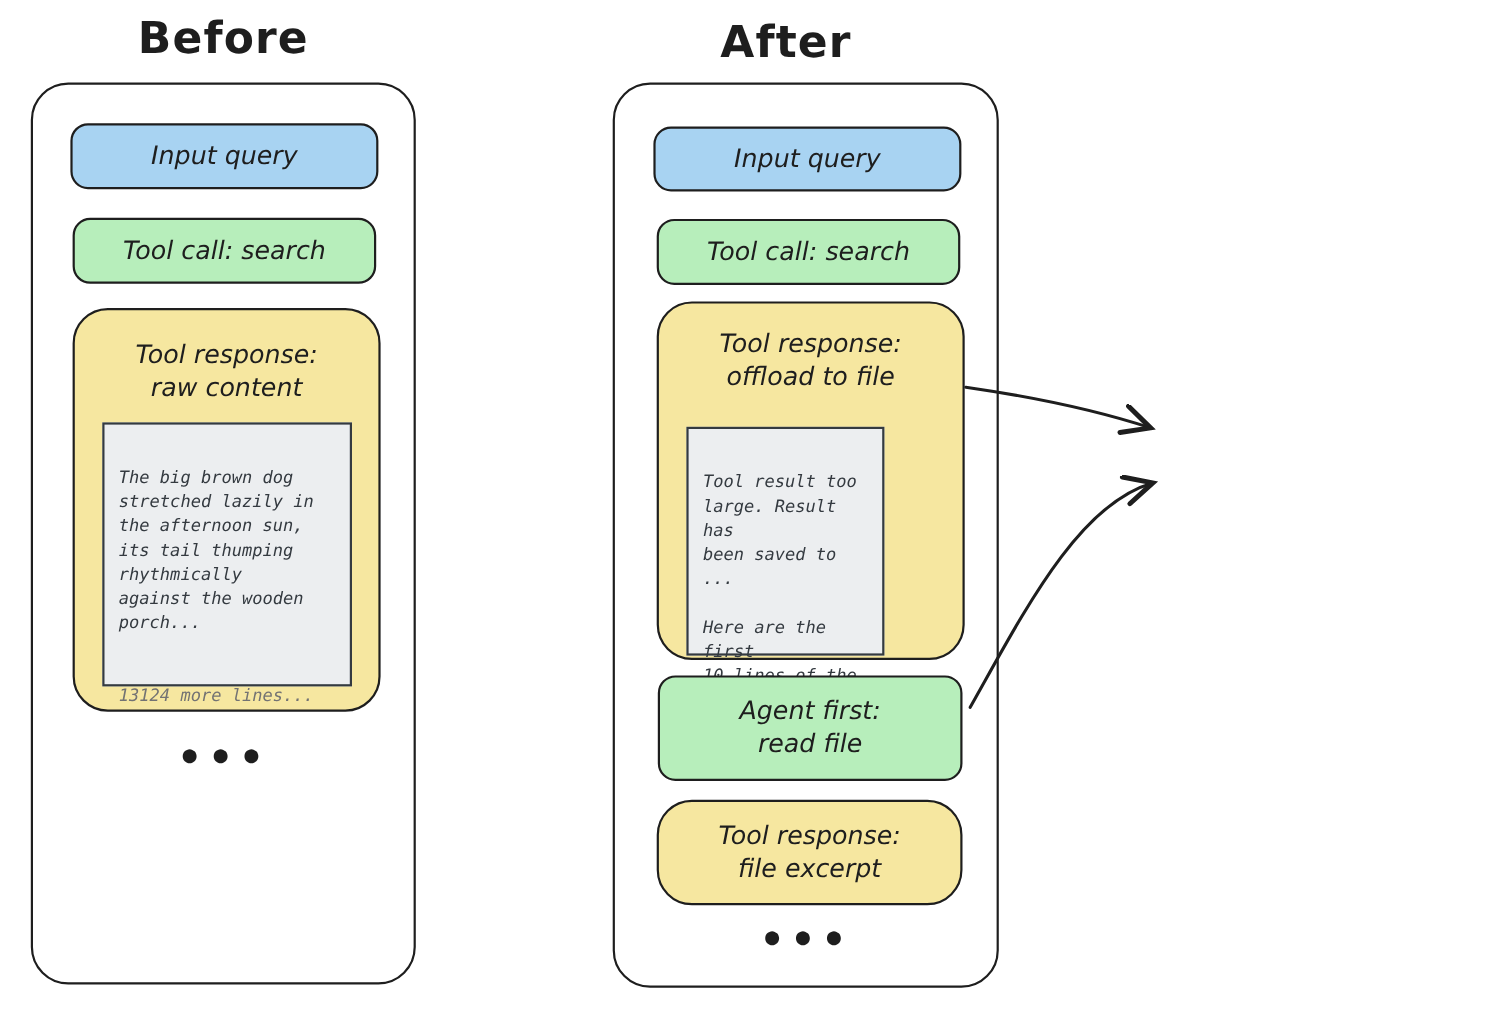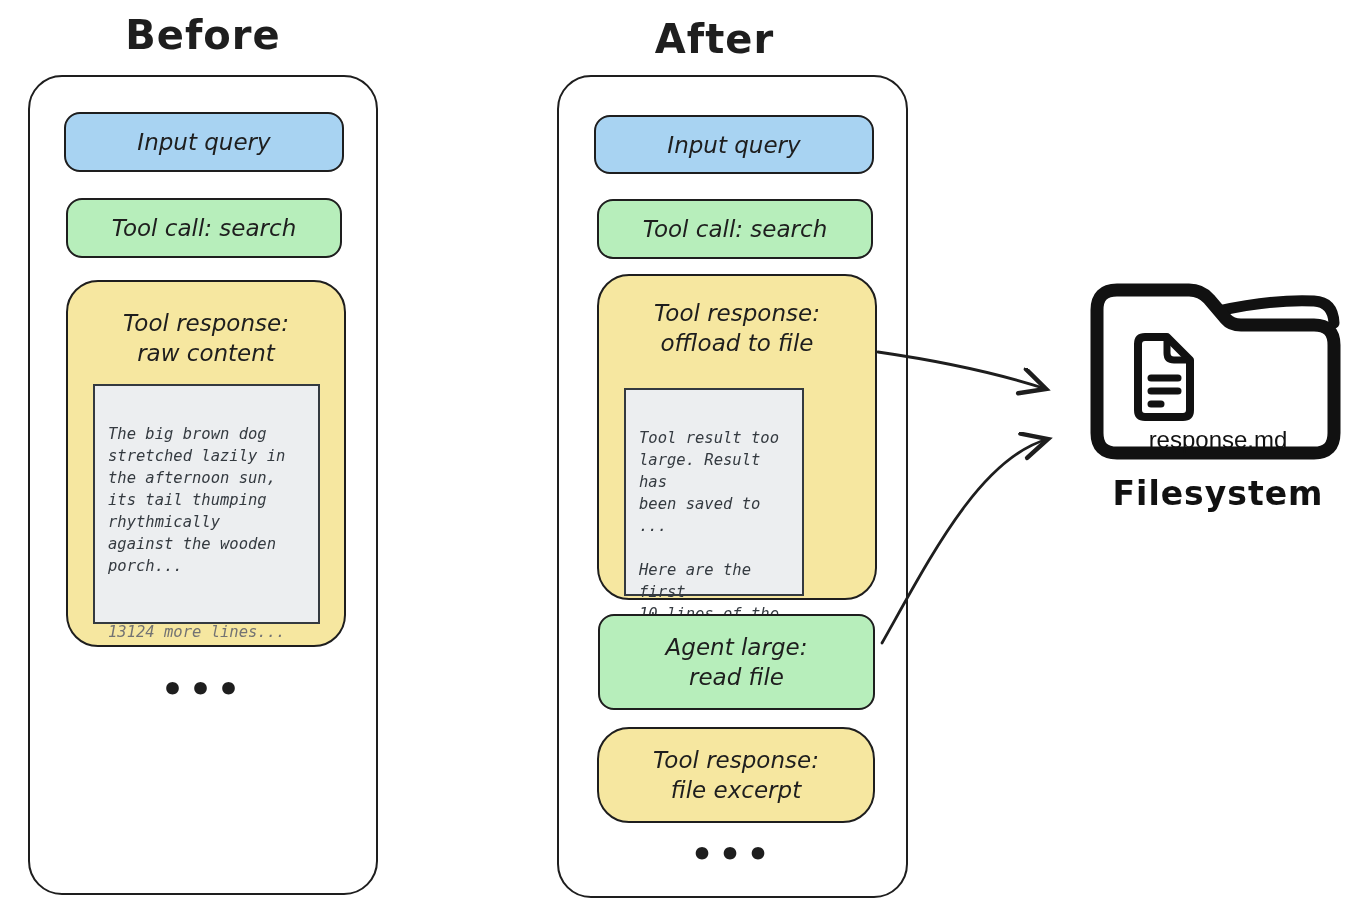--- a/index.html
+++ b/index.html
@@ -161,21 +161,21 @@
 been saved to ...
 
 Here are the first
 10 lines of the
 result:
 ...</div>
       </div>
     </div>
 
     <div class="node green" style="left:39px;top:537px;width:277px;height:96px;">
-      <span>Agent large:
+      <span>Agent first:
 read file</span>
     </div>
 
     <div class="node yellow" style="left:38px;top:650px;width:278px;height:96px;">
       <span>Tool response:
 file excerpt</span>
     </div>
 
     <div class="dots" style="top:757px;">•••</div>
   </div>
@@ -183,33 +183,15 @@
   <svg id="arrow-layer" width="1360" height="922" viewBox="0 0 1360 922">
     <defs>
       <marker id="ah" markerWidth="13" markerHeight="12" refX="10" refY="5" orient="auto" markerUnits="strokeWidth">
         <path d="M1,0.5 L10,5 L1,9.5" fill="none" stroke="#1e1e1e" stroke-width="1.6" stroke-linecap="round"></path>
       </marker>
     </defs>
     <path d="M 878,352 C 940,361 1000,374 1046,389" fill="none" stroke="#1e1e1e" stroke-width="2.8" stroke-linecap="round" marker-end="url(#ah)"></path>
     <path d="M 882,643 C 930,558 980,458 1048,439" fill="none" stroke="#1e1e1e" stroke-width="2.8" stroke-linecap="round" marker-end="url(#ah)"></path>
   </svg>
 
-  <div id="folder-block">
-    <svg width="260" height="192" viewBox="0 0 260 192">
 
-      <path d="M 130,30 Q 185,18 226,20 Q 245,21 246,42" fill="none" stroke="#111111" stroke-width="11" stroke-linecap="round"></path>
-
-      <path d="M 9,152 L 9,29 Q 9,9 29,9 L 101,9 Q 113,9 121,18 L 138,38 Q 143,44 153,44 L 226,44 Q 246,44 246,64 L 246,152 Q 246,172 226,172 L 29,172 Q 9,172 9,152 Z" fill="#ffffff" stroke="#111111" stroke-width="13" stroke-linejoin="round"></path>
-
-      <g>
-        <path d="M 50,63 L 50,129 Q 50,136 57,136 L 95,136 Q 102,136 102,129 L 102,79 L 79,56 L 57,56 Q 50,56 50,63 Z" fill="#ffffff" stroke="#111111" stroke-width="8" stroke-linejoin="round"></path>
-        <path d="M 79,56 L 79,72 Q 79,79 86,79 L 102,79" fill="none" stroke="#111111" stroke-width="7" stroke-linejoin="round"></path>
-        <path d="M 63,97 L 90,97" stroke="#111111" stroke-width="7" stroke-linecap="round"></path>
-        <path d="M 63,110 L 90,110" stroke="#111111" stroke-width="7" stroke-linecap="round"></path>
-        <path d="M 63,123 L 73,123" stroke="#111111" stroke-width="7" stroke-linecap="round"></path>
-      </g>
-    </svg>
-    <div id="folder-filename">response.md</div>
-  </div>
-
-  <div id="filesystem-label">Filesystem</div>
 
 </div>
 
 </body></html>

